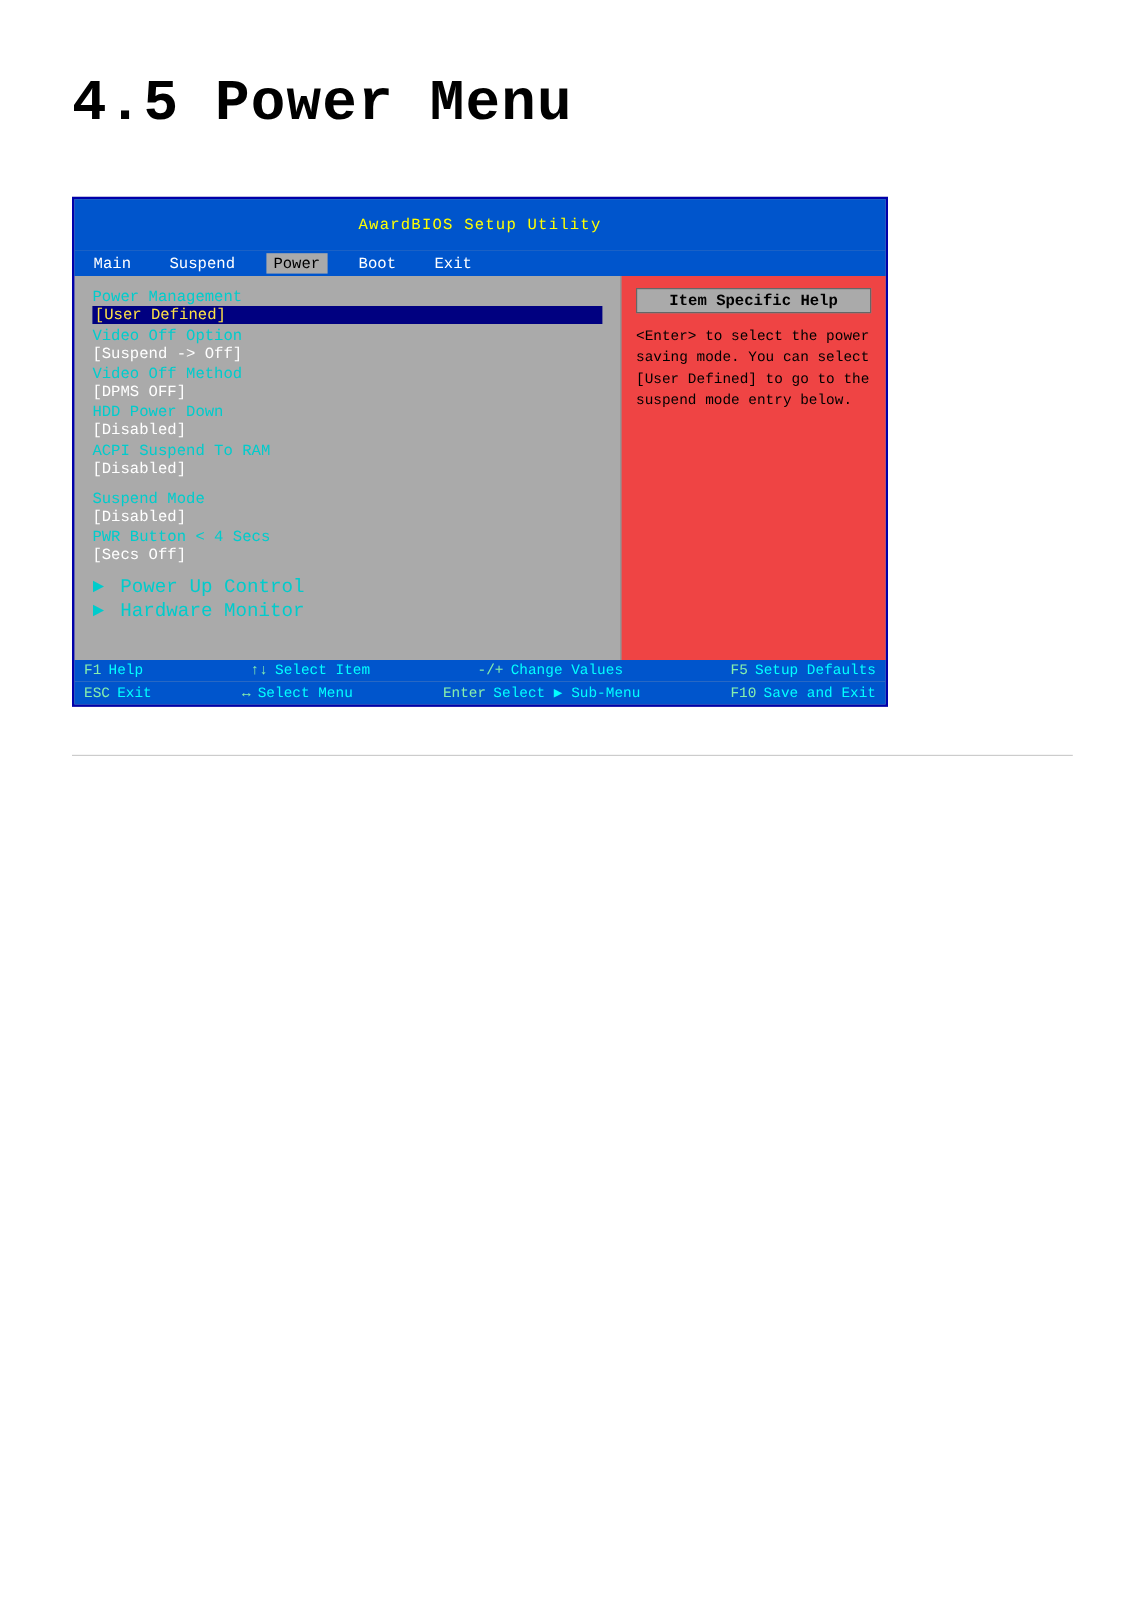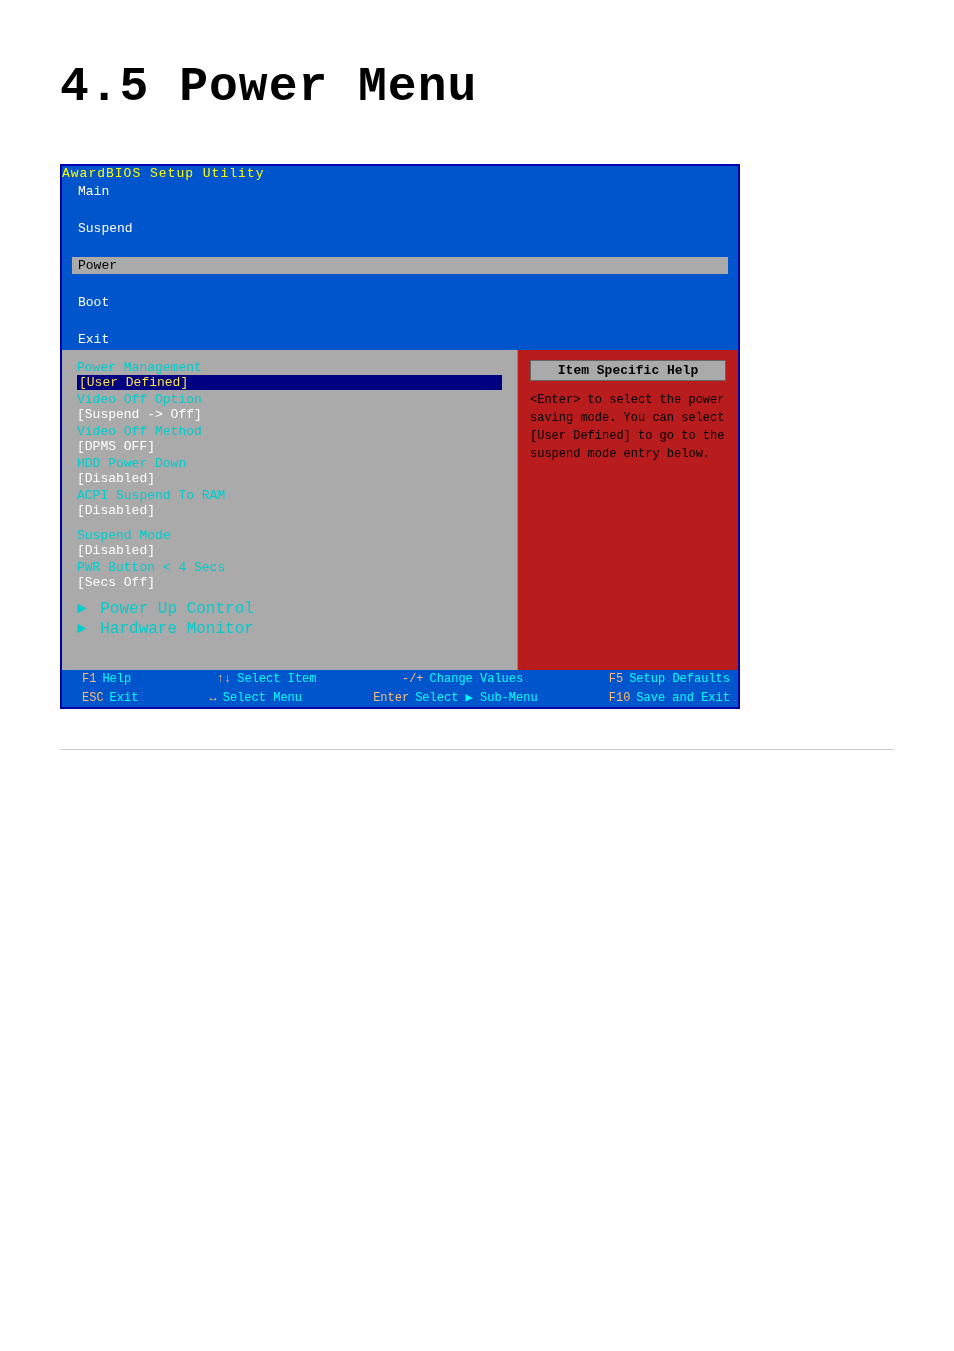--- a/index.html
+++ b/index.html
@@ -21,31 +21,30 @@
     .bios-container {
       margin: 20px 60px;
       border: 2px solid #0000aa;
       background: #aaaaaa;
       width: 680px;
     }
 
     .bios-title-bar {
       background: #0055cc;
       color: #ffff00;
-      text-align: left;
-      padding: 0 0;
+      text-align: center;
+      padding: 14px 0;
       font-size: 13px;
       letter-spacing: 1px;
     }
 
     .bios-menu-bar {
       background: #0055cc;
       color: #ffffff;
       display: flex;
-      flex-direction: column;
       padding: 2px 10px;
       gap: 20px;
       font-size: 13px;
     }
 
     .bios-menu-bar span {
       padding: 1px 6px;
       cursor: pointer;
     }
 
@@ -62,21 +61,21 @@
 
     .bios-left {
       flex: 1;
       padding: 10px 15px;
       border-right: 1px solid #888888;
     }
 
     .bios-right {
       width: 220px;
       padding: 10px 12px;
-      background: #b91c1c;
+      background: #ef4444;
     }
 
     .help-title {
       background: #aaaaaa;
       color: #000000;
       font-size: 13px;
       font-weight: bold;
       text-align: center;
       border: 1px solid #666666;
       padding: 2px 4px;
@@ -138,22 +137,21 @@
     }
 
     .footer-item {
       display: flex;
       flex-direction: row;
       gap: 6px;
       align-items: center;
     }
 
     .footer-key {
-      color: #fdba74;
-      margin-left: 12px;
+      color: #86efac;
     }
 
     .footer-desc {
       color: #00ffff;
     }
 
     .divider-line {
       border: none;
       border-top: 1px solid #cccccc;
       margin: 40px 60px 0 60px;

